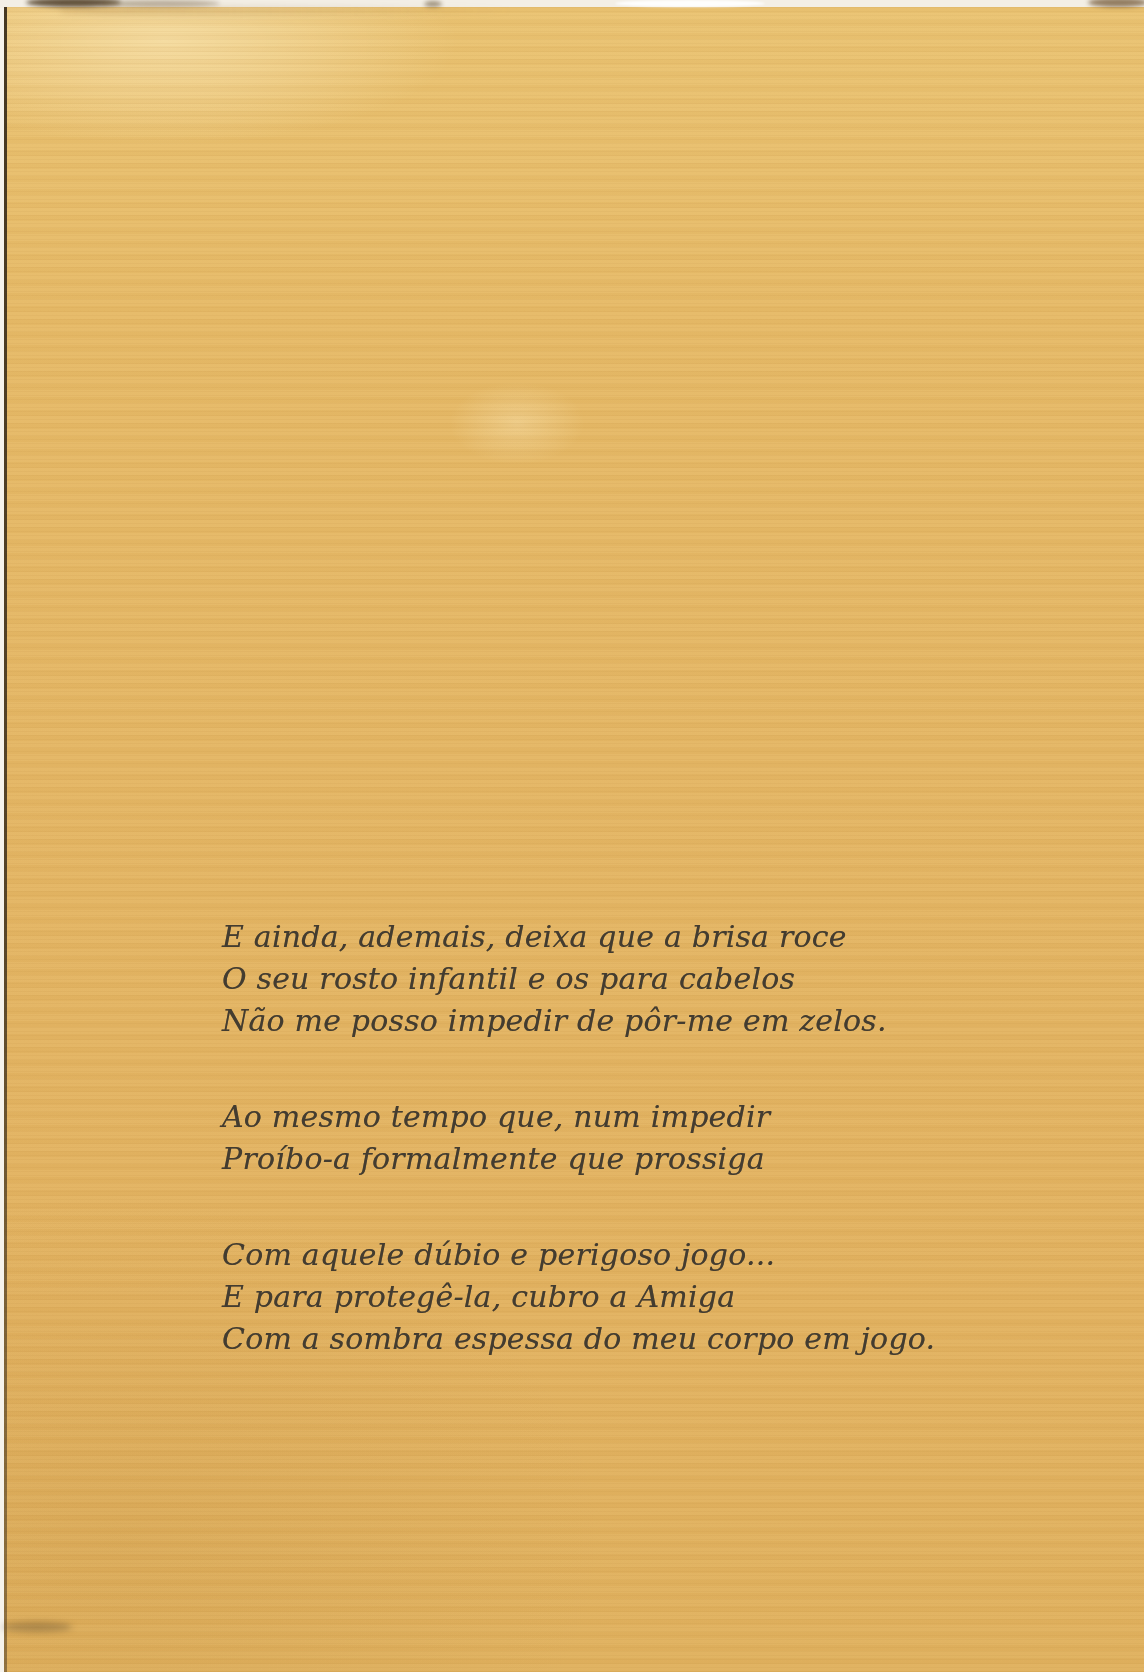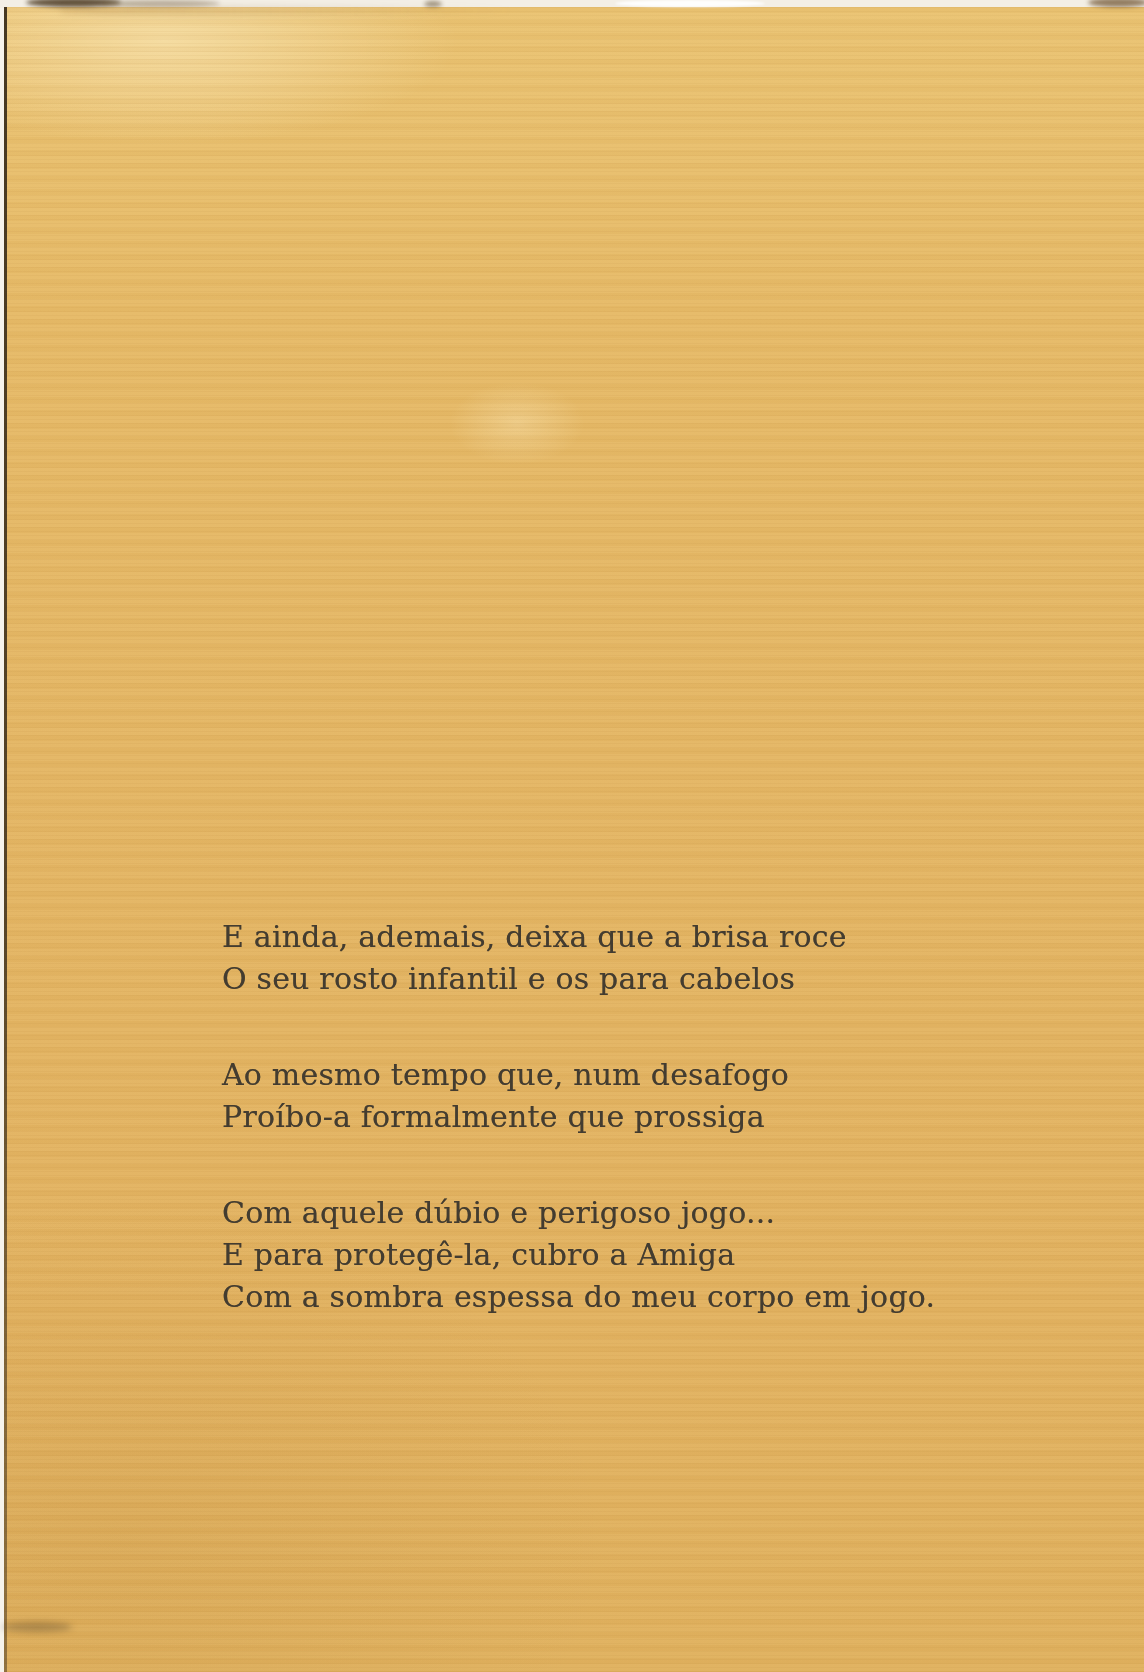--- a/index.html
+++ b/index.html
@@ -74,20 +74,21 @@
   #smudge-e { left: 1088px;top: -2px; width: 60px;  height: 9px;  background: rgba(105,75,40,0.7); }
   #smudge-f { left: 60px;  top: 6px;  width: 460px; height: 10px; background: linear-gradient(90deg, rgba(150,105,45,0.25), rgba(150,105,45,0)); border-radius: 40%; filter: blur(3px); }
   #smudge-g { left: 2px; top: 1622px; width: 70px; height: 10px; background: rgba(80,60,35,0.35); filter: blur(3px); }
   
   #poem {
     position: absolute;
     left: 222px;
     top: 916px;
     width: 700px;
     color: #433c30;
+    font-style: italic;
     font-size: 30px;
     line-height: 42px;
     letter-spacing: 0.2px;
     text-shadow: 0 0 0.6px rgba(67,60,48,0.55);
   }
   .stanza { margin: 0 0 54px 0; }
   .stanza:last-child { margin-bottom: 12px; }
   .poem-line { white-space: nowrap; }
 </style>
 </head>
@@ -102,23 +103,24 @@
   <div id="smudge-c" class="smudge"></div>
   <div id="smudge-d" class="smudge"></div>
   <div id="smudge-e" class="smudge"></div>
   <div id="smudge-f" class="smudge"></div>
   <div id="smudge-g" class="smudge"></div>
 
   <div id="poem">
     <div class="stanza">
       <div class="poem-line">E ainda, ademais, deixa que a brisa roce</div>
       <div class="poem-line">O seu rosto infantil e os para cabelos</div>
+      <div class="poem-line">Não me posso impedir de pôr-me em zelos.</div>
     </div>
     <div class="stanza">
-      <div class="poem-line">Ao mesmo tempo que, num desafogo</div>
+      <div class="poem-line">Ao mesmo tempo que, num impedir</div>
       <div class="poem-line">Proíbo-a formalmente que prossiga</div>
     </div>
     <div class="stanza">
       <div class="poem-line">Com aquele dúbio e perigoso jogo...</div>
       <div class="poem-line">E para protegê-la, cubro a Amiga</div>
       <div class="poem-line">Com a sombra espessa do meu corpo em jogo.</div>
     </div>
   </div>
 </div>
 

